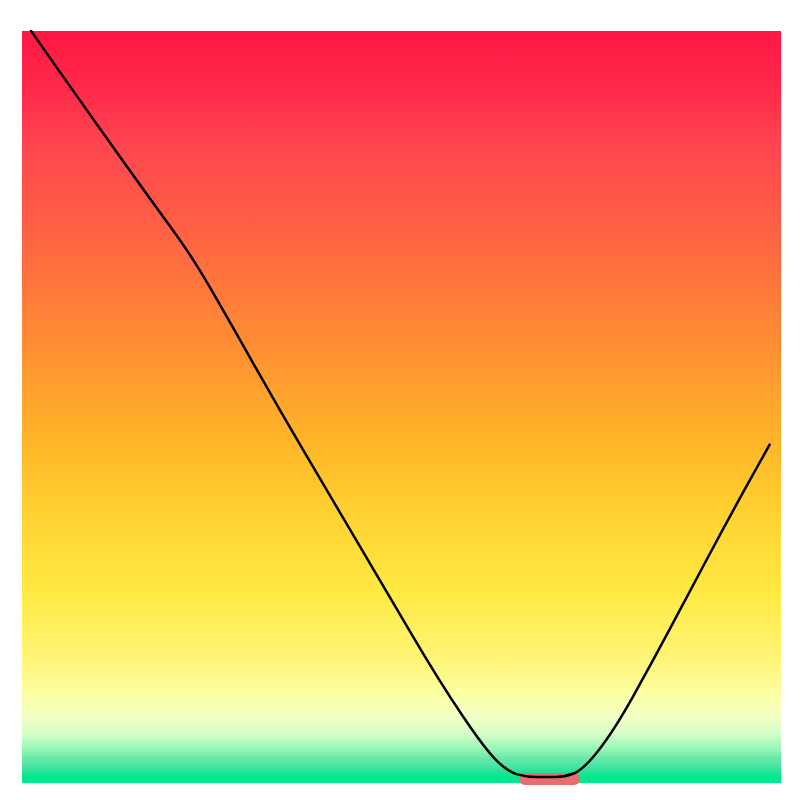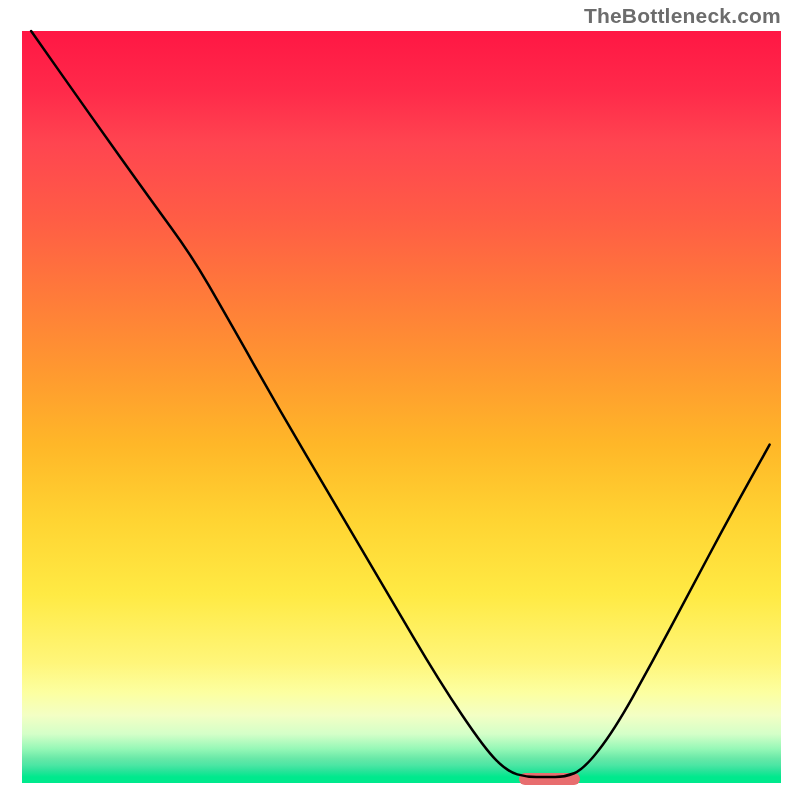--- a/index.html
+++ b/index.html
@@ -64,14 +64,13 @@
 </style>
 </head>
 <body>
 
 <div class="chart">
   <div class="gradient-area" style="left: 22px; top: 31px; width: 759px; height: 752px;"></div>
   <div class="bottleneck" style="left: 519.145px; width: 60.72px; top: 772.864px; height: 12px; background: rgb(232, 109, 111);"></div>
   <svg class="curve" width="800" height="800">
     <path fill="none" stroke="#000000" stroke-width="2.5" stroke-linecap="round" stroke-linejoin="round" d="M 31.11 31.00 Q 31.11 31.00 60.71 73.11 Q 90.31 115.22 120.67 157.71 Q 151.03 200.20 171.14 227.65 Q 191.26 255.10 209.09 285.93 Q 226.93 316.76 253.50 363.76 Q 280.06 410.76 306.63 455.88 Q 333.19 501.00 359.75 546.12 Q 386.32 591.24 412.88 636.36 Q 439.45 681.48 462.22 715.32 Q 484.99 749.16 496.38 760.44 Q 507.76 771.72 517.25 774.35 Q 526.74 776.98 536.22 776.98 Q 545.71 776.98 555.20 776.98 Q 564.68 776.98 574.17 773.22 Q 583.66 769.46 598.84 749.91 Q 614.02 730.36 632.99 696.52 Q 651.97 662.68 670.94 626.96 Q 689.92 591.24 708.89 555.52 Q 727.87 519.80 748.74 482.20 T 769.62 444.60"></path>
   </svg>
-  <div class="watermark" style="right: 19px; top: 4px;">TheBottleneck.com</div>
 </div>
 
 </body></html>

